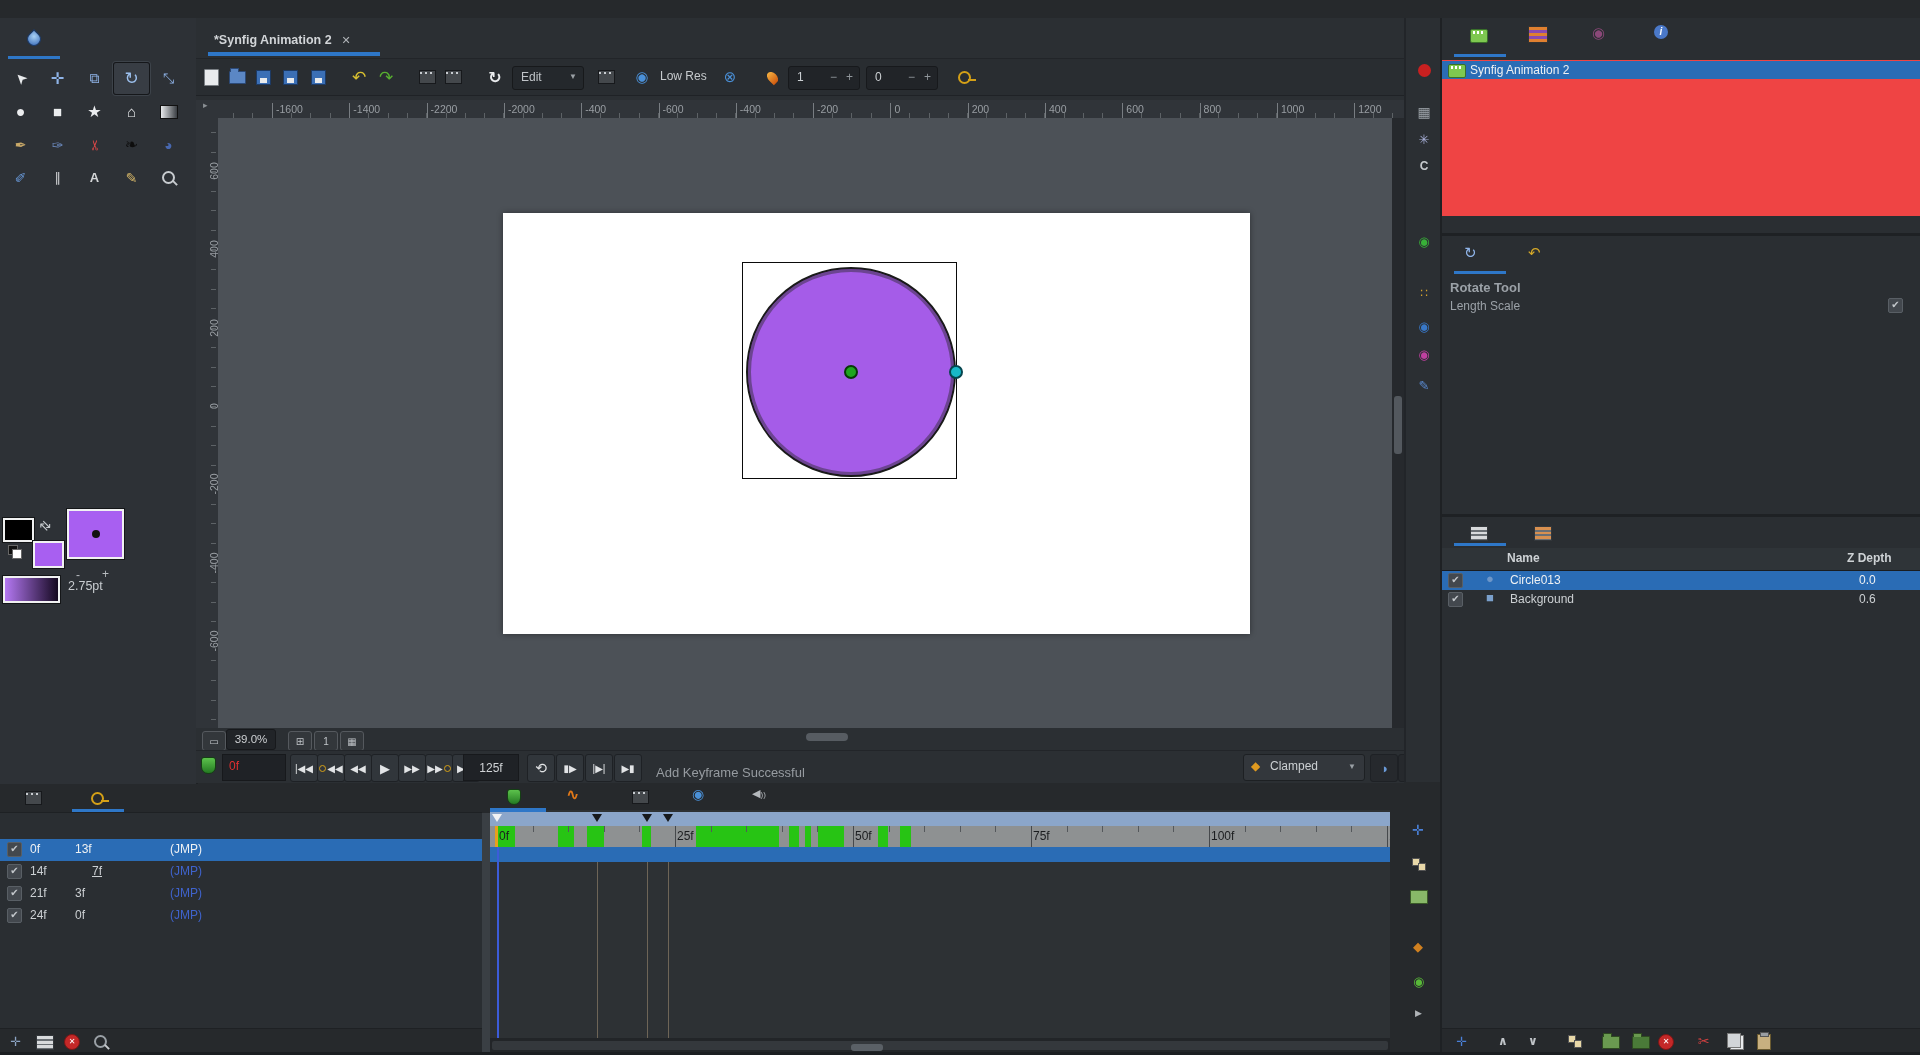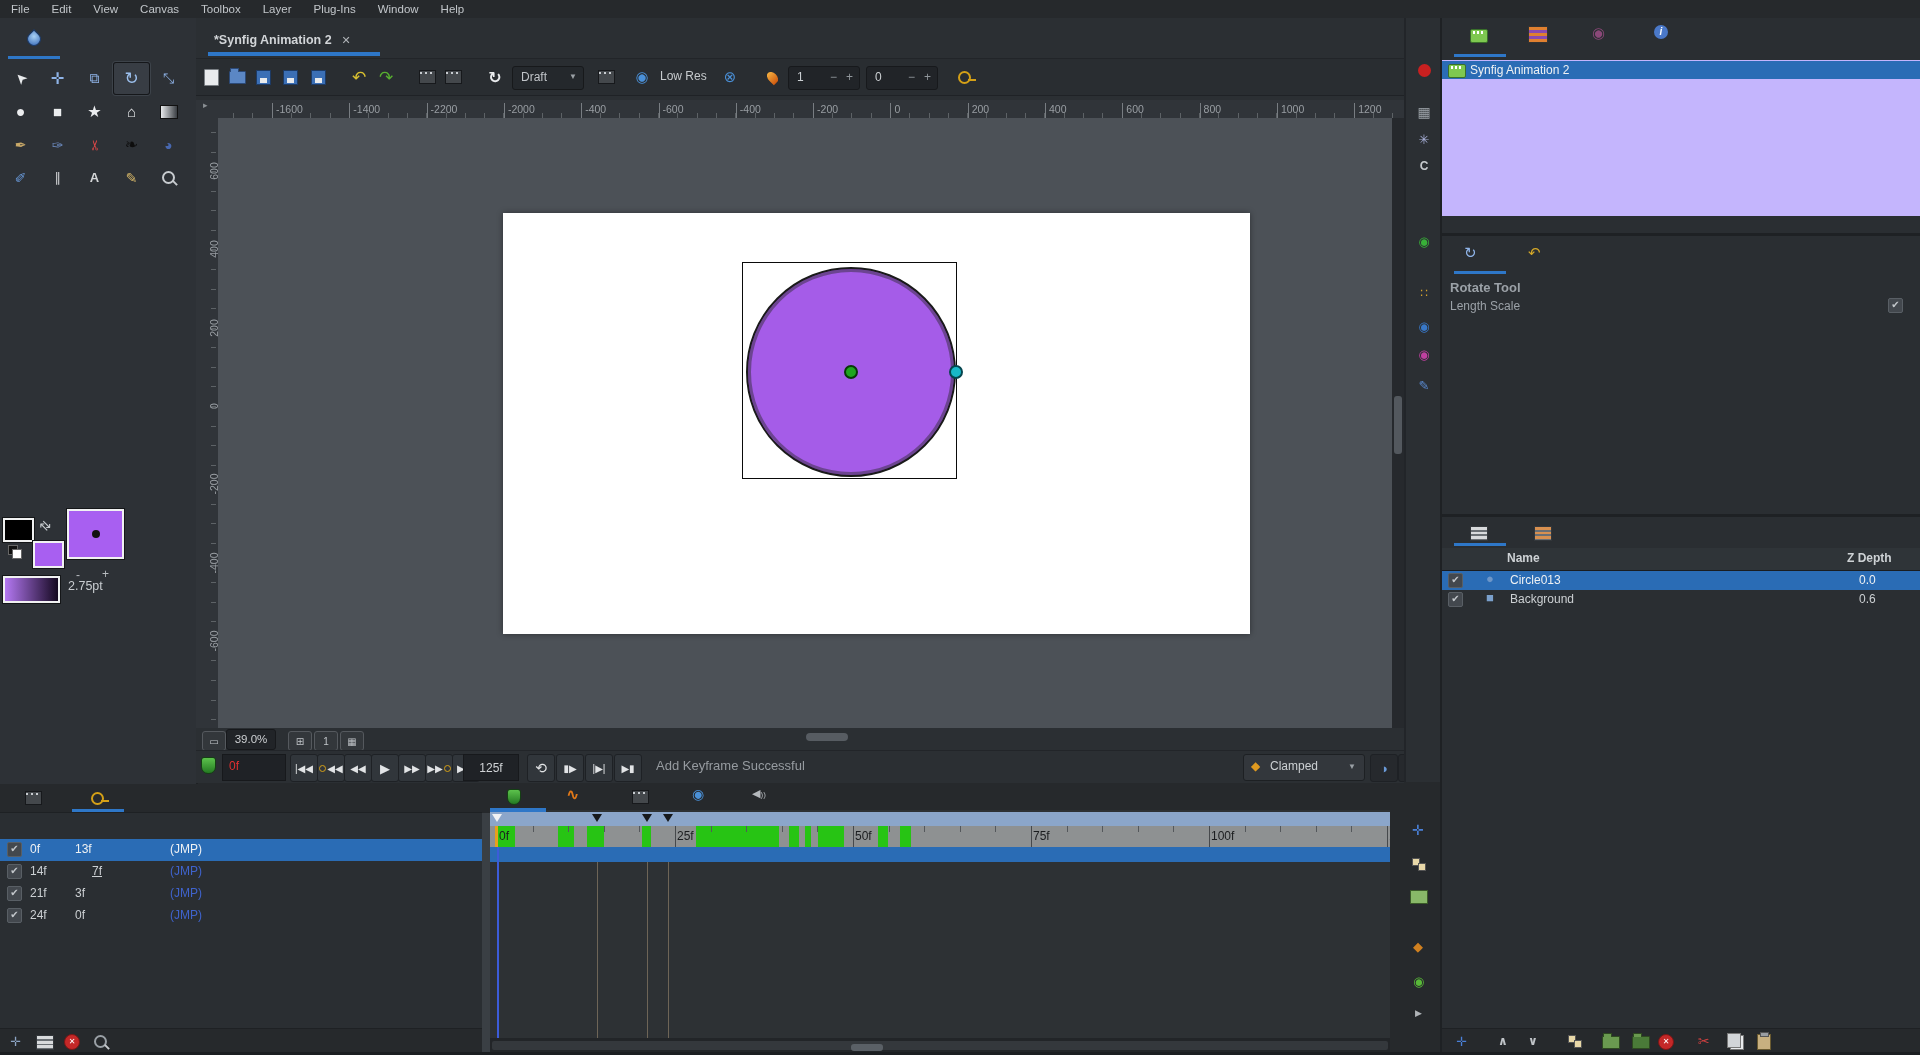--- a/index.html
+++ b/index.html
@@ -104,31 +104,20 @@
   .kfrow span{position:absolute;top:3px;}
   .lrow{position:absolute;left:1441px;width:479px;height:19px;}
   .lrow span{position:absolute;top:2px;}
   .dim{color:#9ba1a7;}
 </style>
 </head>
 <body>
 
 <div id="screen">
 
-  <div id="menubar" class="abs">
-      <span class="mitem">File</span>
-      <span class="mitem">Edit</span>
-      <span class="mitem">View</span>
-      <span class="mitem">Canvas</span>
-      <span class="mitem">Toolbox</span>
-      <span class="mitem">Layer</span>
-      <span class="mitem">Plug-Ins</span>
-      <span class="mitem">Window</span>
-      <span class="mitem">Help</span>
-    </div>
 
   <div id="toolbox" class="abs">
     <div class="abs flexc" style="left:14px;top:8px;width:40px;height:26px;">
       <div class="drop"></div>
     </div>
     <div class="abs tbx-underline"></div>
     <div id="toolgrid" class="abs">
         <div class="tool" title="Transform Tool">
           <span style="color: rgb(233, 235, 237); font-size: 14px; transform: rotate(-135deg);">➤</span>
         </div>
@@ -232,21 +221,21 @@
       <div class="cbtn" style="left:151px;color:#d8c030;font-size:17px;">↶</div>
       <div class="cbtn" style="left:178px;color:#58b030;font-size:17px;">↷</div>
       <div class="cbtn" style="left:219px;">
           <div class="i-film"></div>
         </div>
       <div class="cbtn" style="left:245px;">
           <div class="i-film"></div>
         </div>
       <div class="cbtn" style="left:287px;color:#e9ebed;font-size:16px;font-weight:bold;">↻</div>
       <div class="abs" style="left:316px;top:7px;width:70px;height:22px;background:#24282c;border:1px solid #17191b;border-radius:3px;cursor:pointer;">
-        <span style="position:absolute;left:8px;top:3px;color:#c0c4c8;">Draft</span>
+        <span style="position:absolute;left:8px;top:3px;color:#c0c4c8;">Edit</span>
         <span style="position:absolute;right:6px;top:5px;font-size:8px;color:#9aa0a5;">▼</span>
       </div>
       <div class="cbtn" style="left:398px;">
           <div class="i-film"></div>
         </div>
       <div class="cbtn" style="left:434px;color:#4a90d8;font-size:15px;">◉</div>
       <div class="abs" style="left:464px;top:10px;color:#c6cacd;font-size:12px;cursor:pointer;">Low Res</div>
       <div class="cbtn" style="left:522px;color:#4a90d8;font-size:15px;">⊗</div>
       <div class="cbtn" style="left:564px;">
           <div class="i-flame"></div>
@@ -329,21 +318,21 @@
     <div class="tbtn" style="left:148px;">◀◀</div>
     <div class="tbtn" style="left:175px;font-size:13px;">▶</div>
     <div class="tbtn" style="left:202px;">▶▶</div>
     <div class="tbtn" style="left:229px;">▶▶<span class="keyic-mini"></span></div>
     <div class="tbtn" style="left:256px;">▶▶|</div>
     <div class="abs flexc" style="left:267px;top:3px;width:54px;height:25px;background:#1f2226;border:1px solid #17191c;color:#d0d3d6;">125f</div>
     <div class="tbtn" style="left:331px;font-size:14px;">⟲</div>
     <div class="tbtn" style="left:360px;">▮▶</div>
     <div class="tbtn" style="left:389px;">|▶|</div>
     <div class="tbtn" style="left:418px;">▶▮</div>
-    <div class="abs" style="left:460px;top:7px;font-size:13px;color:#969ba0;">Add Keyframe Successful</div>
+    <div class="abs" style="left:460px;top:14px;font-size:13px;color:#969ba0;">Add Keyframe Successful</div>
     <div class="abs" style="left:1047px;top:3px;width:120px;height:25px;background:#33373c;border:1px solid #1d2023;border-radius:3px;cursor:pointer;">
       <span style="position:absolute;left:7px;top:4px;color:#e09a20;font-size:12px;">◆</span>
       <span style="position:absolute;left:26px;top:4px;color:#ccd0d3;">Clamped</span>
       <span style="position:absolute;right:8px;top:7px;font-size:8px;color:#9aa0a5;">▼</span>
     </div>
     <div class="tbtn" style="left:1174px;background:#26292d;color:#6a9ad8;font-size:13px;">◑</div>
     <div class="tbtn" style="left:1202px;background:#26292d;color:#6a9ad8;font-size:13px;">◐</div>
   </div>
   <div class="abs" style="left:1412px;top:753px;font-size:17px;font-weight:bold;color:#55b82a;cursor:pointer;">♙</div>
 
@@ -513,21 +502,21 @@
 
     <div class="abs flexc" style="left:22px;top:8px;width:30px;height:20px;">
         <div class="i-canvasgrn"></div>
       </div>
     <div class="abs" style="left:86px;top:8px;width:18px;height:15px;background:repeating-linear-gradient(180deg,#e08030 0 3px,#8a4ab0 3px 6px);border:1px solid #333;"></div>
     <div class="abs" style="left:150px;top:6px;color:#8a4878;font-size:15px;">◉</div>
     <div class="abs" style="left:212px;top:7px;">
         <div class="i-info">i</div>
       </div>
     <div class="abs tab-underline" style="left:12px;top:36px;width:52px;height:3px;"></div>
-    <div class="abs" style="left:0;top:42px;width:478px;height:156px;background:#c4b5fd;">
+    <div class="abs" style="left:0;top:42px;width:478px;height:156px;background:#ef4444;">
       <div class="abs selrow" style="left:0;top:1px;width:478px;height:18px;cursor:pointer;">
         <div class="i-canvasgrn" style="position:absolute;left:6px;top:3px;"></div>
         <span style="position:absolute;left:28px;top:2px;">Synfig Animation 2</span>
       </div>
     </div>
     <div class="abs" style="left:0;top:215px;width:480px;height:3px;background:#1e2124;"></div>
 
     <div class="abs" style="left:22px;top:226px;color:#8fb4e8;font-size:15px;">↻</div>
     <div class="abs" style="left:86px;top:226px;color:#d4a828;font-size:15px;">↶</div>
     <div class="abs tab-underline" style="left:12px;top:253px;width:52px;height:3px;"></div>

